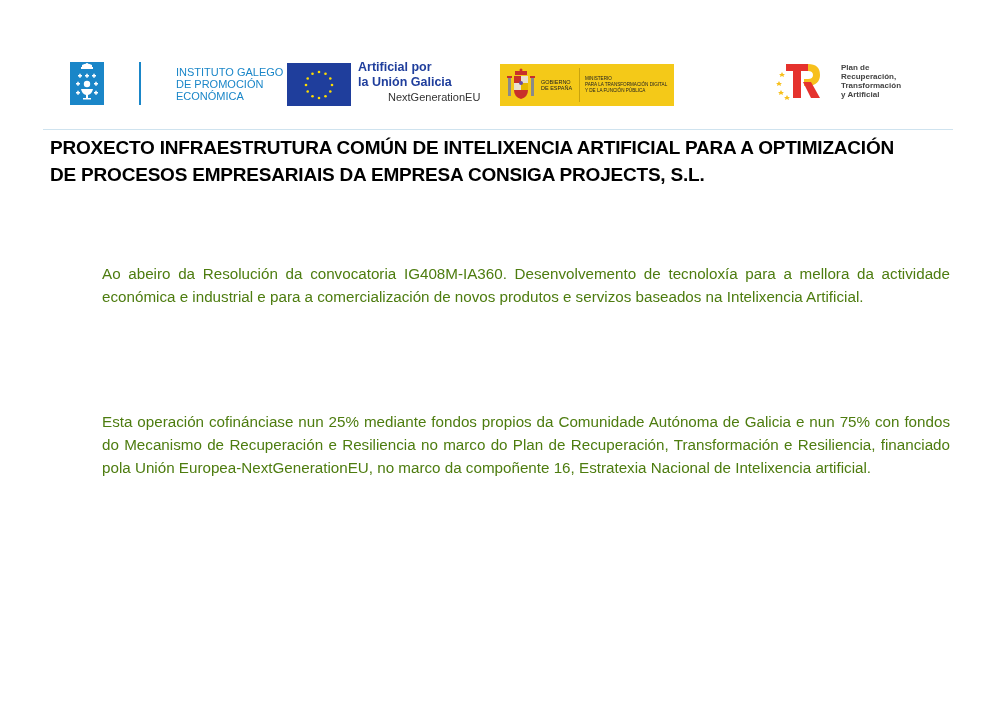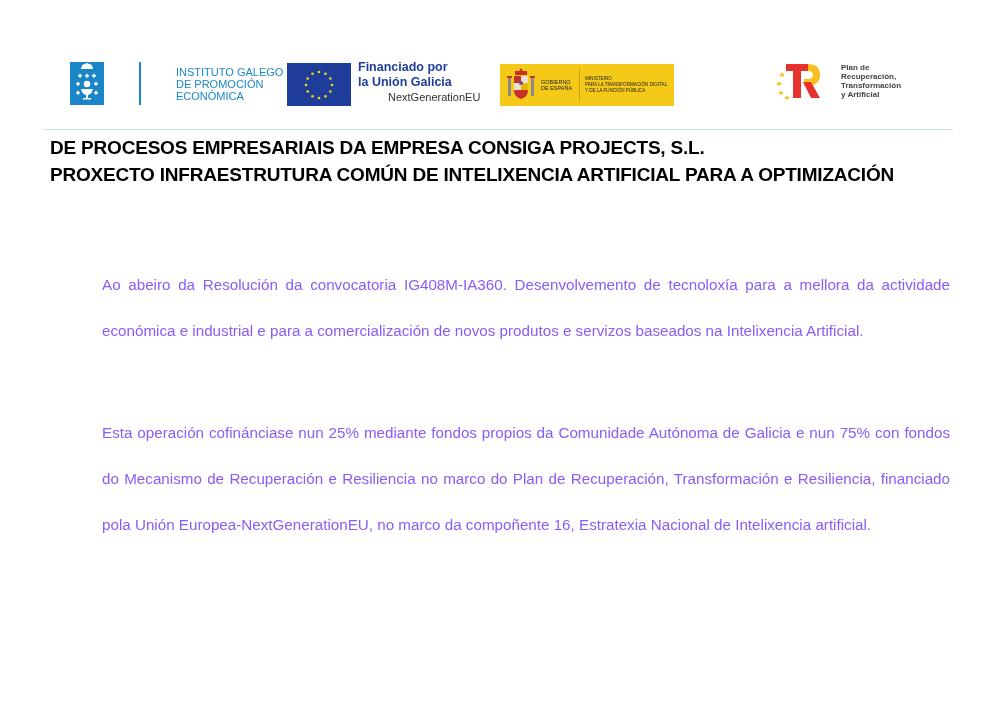--- a/index.html
+++ b/index.html
@@ -163,24 +163,24 @@
       white-space: nowrap;
       letter-spacing: -0.2px;
     }
     .expediente-line .bold { font-weight: bold; }
 
     .body-text {
       position: absolute;
       left: 102px;
       width: 848px;
       font-size: 15.2px;
-      line-height: 46px;
+      line-height: 23px;
       text-align: justify;
       font-family: "Liberation Sans", sans-serif;
-      color: #8b5cf6;
+      color: #4d7c0f;
     }
     .para1 { top: 262px; }
     .para2 { top: 410px; }
   </style>
 </head>
 <body>
 
 <div class="logo-bar">
 
   <div class="igape">
@@ -232,21 +232,21 @@
           <circle cx="32" cy="35" r="1.3"></circle>
           <circle cx="25.5" cy="33.3" r="1.3"></circle>
           <circle cx="20.7" cy="28.5" r="1.3"></circle>
           <circle cx="19" cy="22" r="1.3"></circle>
           <circle cx="20.7" cy="15.5" r="1.3"></circle>
           <circle cx="25.5" cy="10.7" r="1.3"></circle>
         </g>
       </svg>
     </div>
     <div class="eu-text">
-      <div class="t1">Financiado por</div>
+      <div class="t1">Artificial por</div>
       <div class="t2">la Unión Galicia</div>
       <div class="t3">NextGenerationEU</div>
     </div>
   </div>
 
   <div class="gob">
     <div class="gob-shield">
       <svg width="30" height="34" viewBox="0 0 30 34">
 
         <rect x="2" y="10" width="3" height="18" fill="#8a8a8a"></rect>
@@ -299,18 +299,18 @@
       <div>Recuperación,</div>
       <div>Transformación</div>
       <div>y Artificial</div>
     </div>
   </div>
 </div>
 
 <div class="divider"></div>
 
 <div class="title-block">
+  <div class="title-line">PROXECTO INFRAESTRUTURA COMÚN DE INTELIXENCIA ARTIFICIAL PARA A OPTIMIZACIÓN</div>
   <div class="title-line">DE PROCESOS EMPRESARIAIS DA EMPRESA  CONSIGA PROJECTS, S.L.</div>
-  <div class="title-line">PROXECTO INFRAESTRUTURA COMÚN DE INTELIXENCIA ARTIFICIAL PARA A OPTIMIZACIÓN</div>
 </div>
 
 <div class="body-text para1">Ao abeiro da Resolución da convocatoria IG408M-IA360. Desenvolvemento de tecnoloxía para a mellora da actividade económica e industrial e para a comercialización de novos produtos e servizos baseados na Intelixencia Artificial.</div>
 <div class="body-text para2">Esta operación  cofinánciase nun 25% mediante fondos propios da Comunidade Autónoma de Galicia e nun 75% con fondos do Mecanismo de Recuperación e Resiliencia no marco do Plan de Recuperación, Transformación e Resiliencia, financiado pola Unión Europea-NextGenerationEU, no marco da compoñente 16, Estratexia Nacional de Intelixencia artificial.</div>
 
 </body></html>

